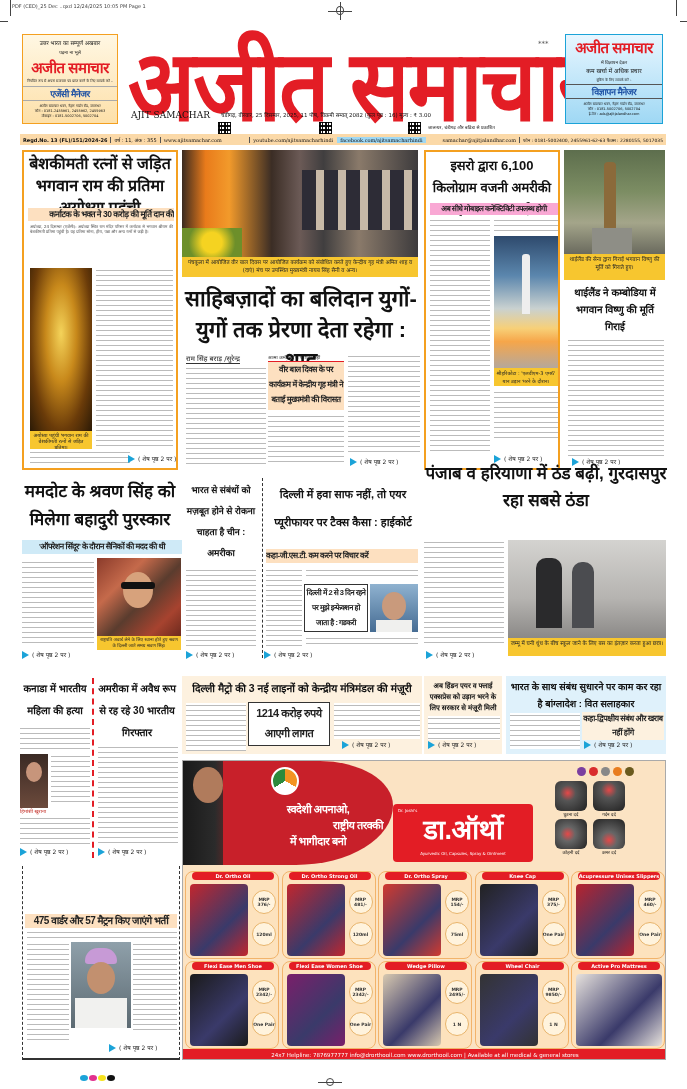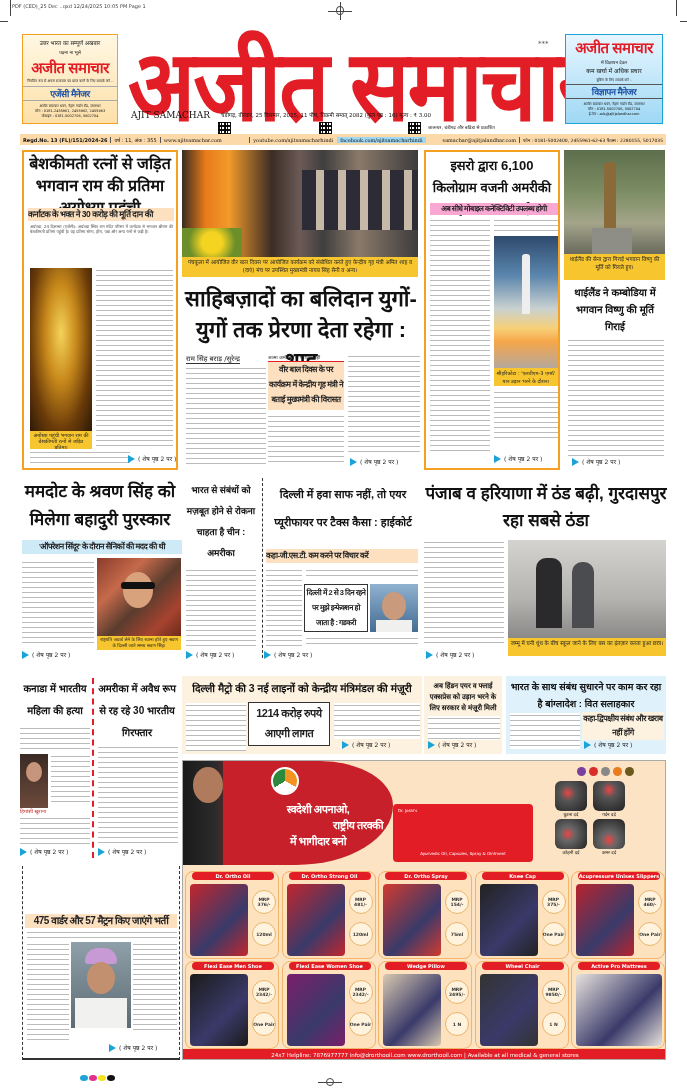--- a/index.html
+++ b/index.html
@@ -77,21 +77,21 @@
   <span style="padding:0 3px;border-right:1px solid #555">वर्ष : 11, अंक : 355</span>
   <span class="serif" style="padding:0 3px;width:103px;border-right:1px solid #555">www.ajitsamachar.com</span>
   <span class="serif" style="padding:0 3px;width:100px">youtube.com/ajitsamacharhindi</span>
   <span class="serif" style="padding:0 3px;background:#9fd8f4;width:96px">facebook.com/ajitsamacharhindi</span>
   <span class="serif" style="padding:0 3px;margin-left:14px;border-right:1px solid #555">samachar@ajitjalandhar.com</span>
   <span style="padding:0 3px;font-size:4.5px">फोन : 0181-5002400, 2455961-62-63 फैक्स : 2280155, 5017035</span>
 </div>
 
 <div class="abs box-orange" style="left:22px;top:150px;width:156px;height:320px">
   <div class="hl" style="position:absolute;left:2px;top:1px;width:148px;font-size:16px;line-height:22px">बेशकीमती रत्नों से जड़ित भगवान राम की प्रतिमा अयोध्या पहुंची</div>
-  <div class="cond" style="position:absolute;left:4px;top:56px;width:146px;background:#fde0c0;font-size:8.5px;line-height:13px;text-align:left;white-space:nowrap;overflow:hidden;color:#222">कर्नाटक के भक्त ने 30 करोड़ की मूर्ति दान की</div>
+  <div class="cond" style="position:absolute;left:4px;top:56px;width:146px;background:#fde0c0;font-size:8.5px;line-height:13px;text-align:right;white-space:nowrap;overflow:hidden;color:#222">कर्नाटक के भक्त ने 30 करोड़ की मूर्ति दान की</div>
   <div class="txt" style="position:absolute;left:6px;top:72px;width:143px;height:40px">अयोध्या, 24 दिसम्बर (एजेंसी): अयोध्या स्थित राम मंदिर परिसर में कर्नाटक से भगवान श्रीराम की बेशकीमती प्रतिमा पहुंची है। यह प्रतिमा सोना, हीरा, पन्ना और अन्य रत्नों से जड़ी है।</div>
   <div class="photo" style="position:absolute;left:6px;top:116px;width:62px;height:163px;background:radial-gradient(ellipse at 50% 40%,#f4d35a 0%,#c8891b 35%,#6a3b09 70%,#2b1a06 100%)"></div>
   <div class="cap" style="position:absolute;left:6px;top:279px;width:62px;height:18px;font-size:5px;line-height:6px">अयोध्या पहुंची भगवान राम की बेशकीमती रत्नों से जड़ित प्रतिमा।</div>
   <div class="txt filler" style="position:absolute;left:72px;top:116px;width:77px;height:180px"></div>
   <div class="txt filler" style="position:absolute;left:6px;top:298px;width:100px;height:14px"></div>
   <div class="more" style="position:absolute;left:104px;top:303px"><span class="tri"></span><span>( शेष पृष्ठ 2 पर )</span></div>
 </div>
 
 <div class="abs photo" style="left:182px;top:150px;width:236px;height:107px;background:linear-gradient(90deg,#3a2a1f 0%,#e97b1b 10%,#f29a2b 20%,#3b2d25 38%,#6b5a56 50%,#403e3f 60%,#8a7a6a 75%,#3d3b3d 100%)">
   <div style="position:absolute;left:0;top:78px;width:60px;height:29px;background:radial-gradient(circle,#f5d321 30%,#6d8f2a 70%)"></div>
@@ -151,21 +151,21 @@
 <div class="abs txt filler" style="left:266px;top:568px;width:36px;height:78px"></div>
 <div class="abs txt filler" style="left:306px;top:568px;width:112px;height:12px"></div>
 <div class="abs cond" style="left:304px;top:584px;width:64px;height:48px;border:1px solid #333;font-size:7.5px;line-height:15px;text-align:center;overflow:hidden;background:#fff;color:#222">दिल्ली में 2 से 3 दिन रहने पर मुझे इन्फेक्शन हो जाता है : गडकरी</div>
 <div class="abs photo" style="left:370px;top:584px;width:48px;height:48px;background:linear-gradient(#8fb2d0,#466c93)">
   <div style="position:absolute;left:12px;top:8px;width:24px;height:28px;border-radius:50%;background:#c99a7c"></div>
   <div style="position:absolute;left:6px;top:36px;width:36px;height:12px;background:#f0f0ee"></div>
 </div>
 <div class="abs txt filler" style="left:306px;top:636px;width:112px;height:12px"></div>
 <div class="abs more" style="left:264px;top:651px"><span class="tri"></span><span>( शेष पृष्ठ 2 पर )</span></div>
 
-<div class="abs hl" style="left:424px;top:480px;width:244px;font-size:17px;line-height:27px">पंजाब व हरियाणा में ठंड बढ़ी, गुरदासपुर रहा सबसे ठंडा</div>
+<div class="abs hl" style="left:424px;top:460px;width:244px;font-size:17px;line-height:27px">पंजाब व हरियाणा में ठंड बढ़ी, गुरदासपुर रहा सबसे ठंडा</div>
 <div class="abs txt filler" style="left:424px;top:540px;width:80px;height:104px"></div>
 <div class="abs photo" style="left:508px;top:540px;width:158px;height:98px;background:linear-gradient(#d4d3d0,#b5b3b0 60%,#8b8987)">
   <div style="position:absolute;left:28px;top:18px;width:26px;height:70px;background:#2a2a2c;border-radius:10px 10px 0 0"></div>
   <div style="position:absolute;left:64px;top:22px;width:22px;height:66px;background:#4b4c50;border-radius:10px 10px 0 0"></div>
 </div>
 <div class="abs cap" style="left:508px;top:638px;width:158px;height:18px;font-size:5.5px;line-height:8px">जम्मू में घनी धुंध के बीच स्कूल जाने के लिए बस का इंतज़ार करता हुआ छात्र।</div>
 <div class="abs more" style="left:426px;top:651px"><span class="tri"></span><span>( शेष पृष्ठ 2 पर )</span></div>
 
 <div class="abs hl" style="left:20px;top:678px;width:70px;font-size:10px;line-height:22px">कनाडा में भारतीय महिला की हत्या</div>
 <div class="abs txt filler" style="left:20px;top:726px;width:70px;height:26px"></div>
@@ -218,20 +218,21 @@
   <div class="photo" style="position:absolute;left:0;top:0;width:64px;height:104px;background:linear-gradient(90deg,#1a1a1a 0%,#2b2b2b 50%,#a82121 100%)">
     <div style="position:absolute;left:10px;top:6px;width:30px;height:36px;border-radius:50%;background:#b07b5c"></div>
   </div>
   <div style="position:absolute;left:40px;top:0;width:170px;height:104px;background:#c8202a;border-radius:0 60% 80% 0"></div>
   <div style="position:absolute;left:88px;top:6px;width:28px;height:28px;border-radius:50%;background:conic-gradient(#f39322 0 33%,#fff 0 66%,#2d8a3c 0);border:2px solid #fff"></div>
   <div class="cond" style="position:absolute;left:70px;top:40px;width:130px;color:#fff;font-size:11px;text-align:center">स्वदेशी अपनाओ,</div>
   <div class="cond" style="position:absolute;left:70px;top:56px;width:130px;color:#fff;font-size:11px;text-align:right">राष्ट्रीय तरक्की</div>
   <div class="cond" style="position:absolute;left:70px;top:72px;width:130px;color:#fff;font-size:11px;text-align:center">में भागीदार बनो</div>
   <div style="position:absolute;left:210px;top:43px;width:140px;height:58px;background:#e31d25;border-radius:4px">
     <div style="position:absolute;left:5px;top:4px;font-size:4px;color:#fff">Dr. Joshi's</div>
+    <div class="cond" style="position:absolute;left:0;top:6px;width:140px;text-align:center;font-size:27px;color:#fff">डा.ऑर्थो</div>
     <div style="position:absolute;left:0;top:47px;width:140px;text-align:center;font-size:4px;color:#fff;white-space:nowrap">Ayurvedic Oil, Capsules, Spray &amp; Ointment</div>
   </div>
   <div style="position:absolute;left:394px;top:6px;width:70px;height:10px;display:flex;gap:3px">
     <span style="width:9px;height:9px;border-radius:50%;background:#7b3fa0"></span>
       <span style="width:9px;height:9px;border-radius:50%;background:#d92c2c"></span>
       <span style="width:9px;height:9px;border-radius:50%;background:#888"></span>
       <span style="width:9px;height:9px;border-radius:50%;background:#e87c1e"></span>
       <span style="width:9px;height:9px;border-radius:50%;background:#6a5a1e"></span>
   </div>
   <div style="position:absolute;left:372px;top:20px;width:32px;height:30px;border-radius:6px;background:radial-gradient(circle at 40% 40%,#e64848 0,#555 30%,#222 100%)"></div>

